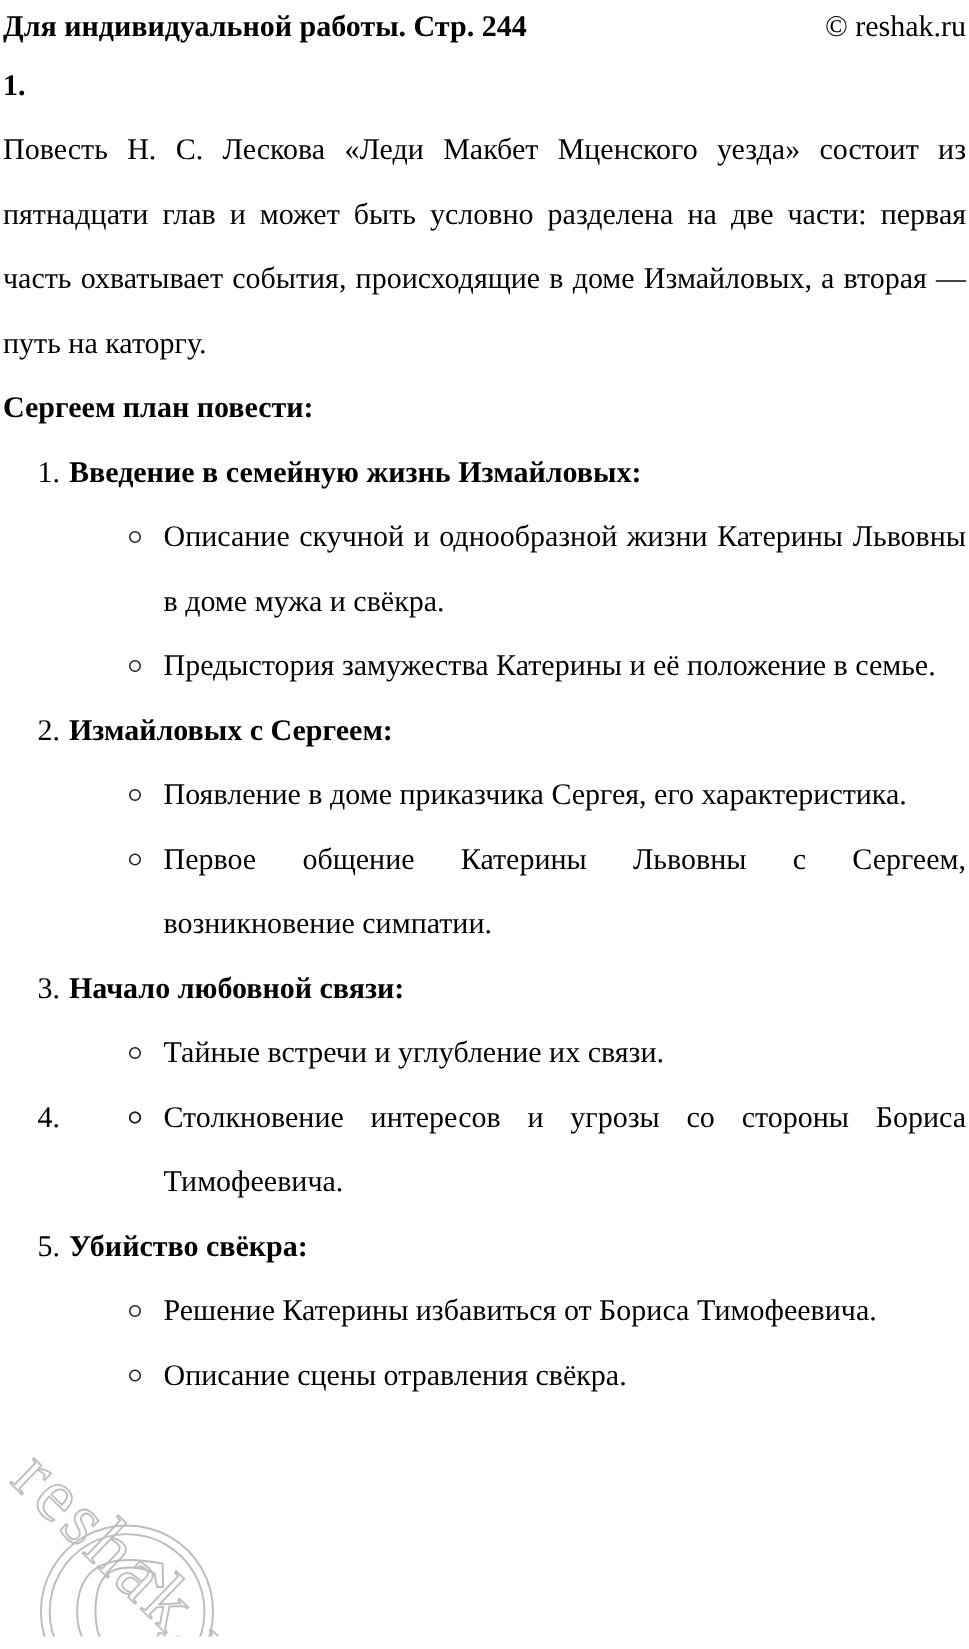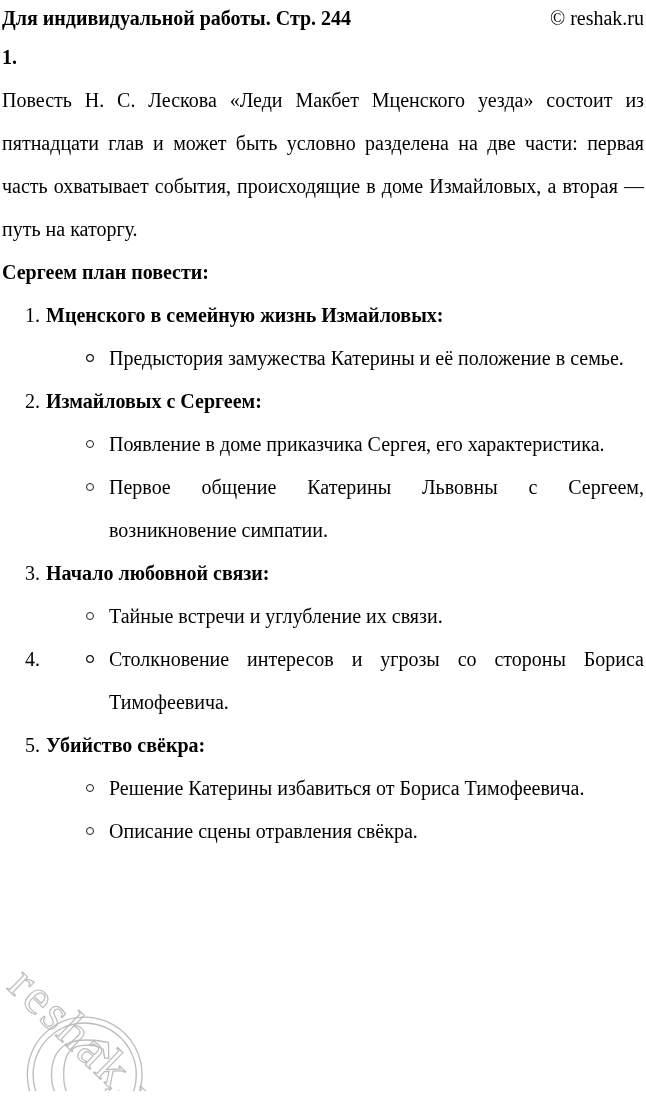--- a/index.html
+++ b/index.html
@@ -92,25 +92,26 @@
   <div class="task-number">1.</div>
 
   <p class="intro">Повесть Н. С. Лескова «Леди Макбет Мценского уезда» состоит из пятнадцати глав и может быть условно разделена на две части: первая часть охватывает события, происходящие в доме Измайловых, а вторая — путь на каторгу.</p>
 
   <p class="plan-heading">Сергеем план повести:</p>
 
   <div class="plan">
   <div class="plan-item">
     <div class="plan-item-header">
       <span class="plan-item-number">1.</span>
-      <span class="plan-item-title">Мценского в семейную жизнь Измайловых:</span>
+      <span class="plan-item-title">Введение в семейную жизнь Измайловых:</span>
     </div>
     <div class="plan-item-bullets">
   <div class="plan-bullet">
     <span class="bullet-marker"></span>
+    <span class="plan-bullet-text">Описание скучной и однообразной жизни Катерины Львовны в доме мужа и свёкра.</span>
   </div>
 
   <div class="plan-bullet">
     <span class="bullet-marker"></span>
     <span class="plan-bullet-text">Предыстория замужества Катерины и её положение в семье.</span>
   </div>
 </div>
   </div>
 
   <div class="plan-item">

